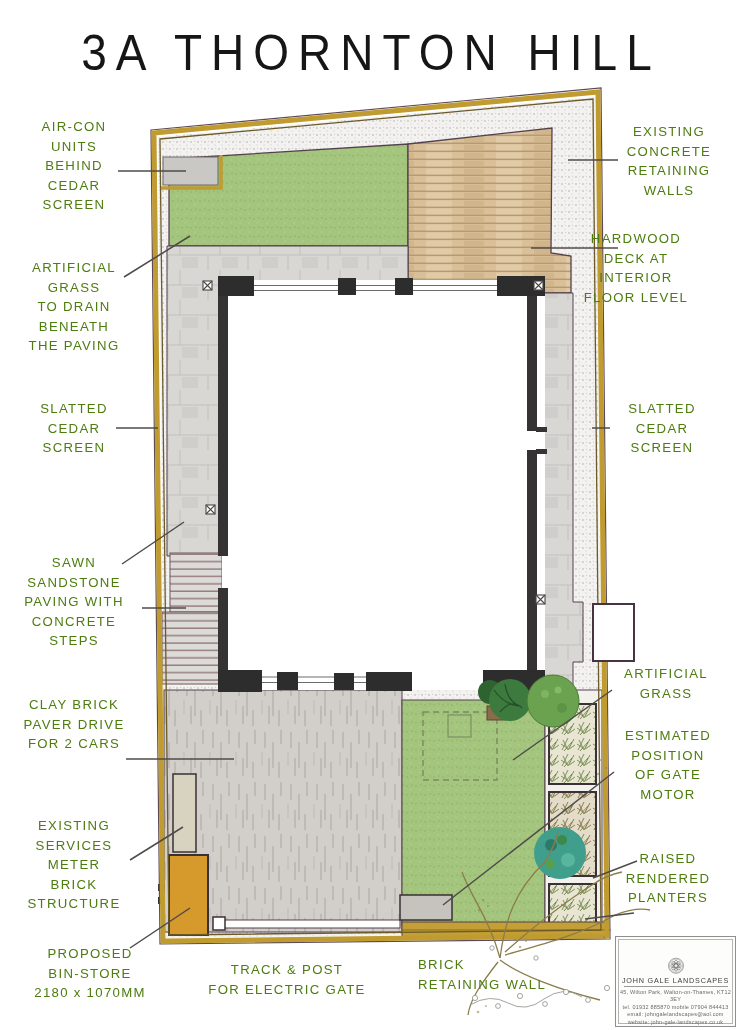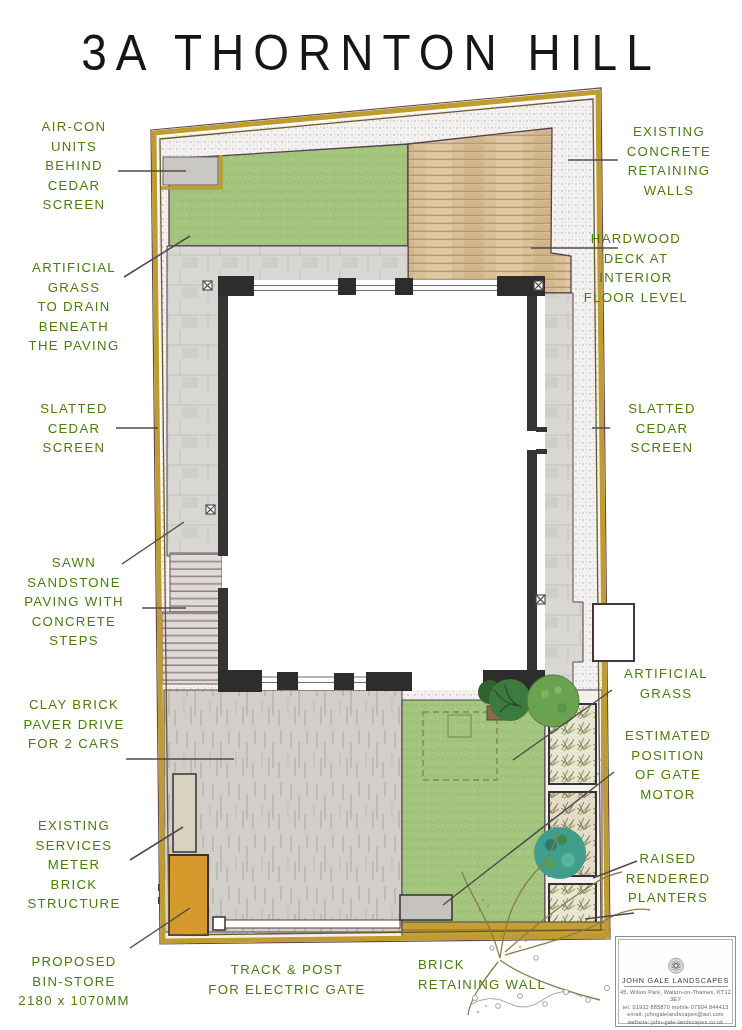--- a/index.html
+++ b/index.html
@@ -284,21 +284,21 @@
 CONCRETE
 STEPS</div>
   <div class="ann" style="left:12px;top:695px;width:124px;">CLAY BRICK
 PAVER DRIVE
 FOR 2 CARS</div>
   <div class="ann" style="left:14px;top:816px;width:120px;">EXISTING
 SERVICES
 METER
 BRICK
 STRUCTURE</div>
-  <div class="ann" style="left:4px;top:944px;width:140px;margin-top:8px;">PROPOSED
+  <div class="ann" style="left:20px;top:944px;width:140px;">PROPOSED
 BIN-STORE
 2180 x 1070MM</div>
 
   <div class="ann" style="left:610px;top:122px;width:118px;">EXISTING
 CONCRETE
 RETAINING
 WALLS</div>
   <div class="ann" style="left:577px;top:229px;width:118px;">HARDWOOD
 DECK AT
 INTERIOR

